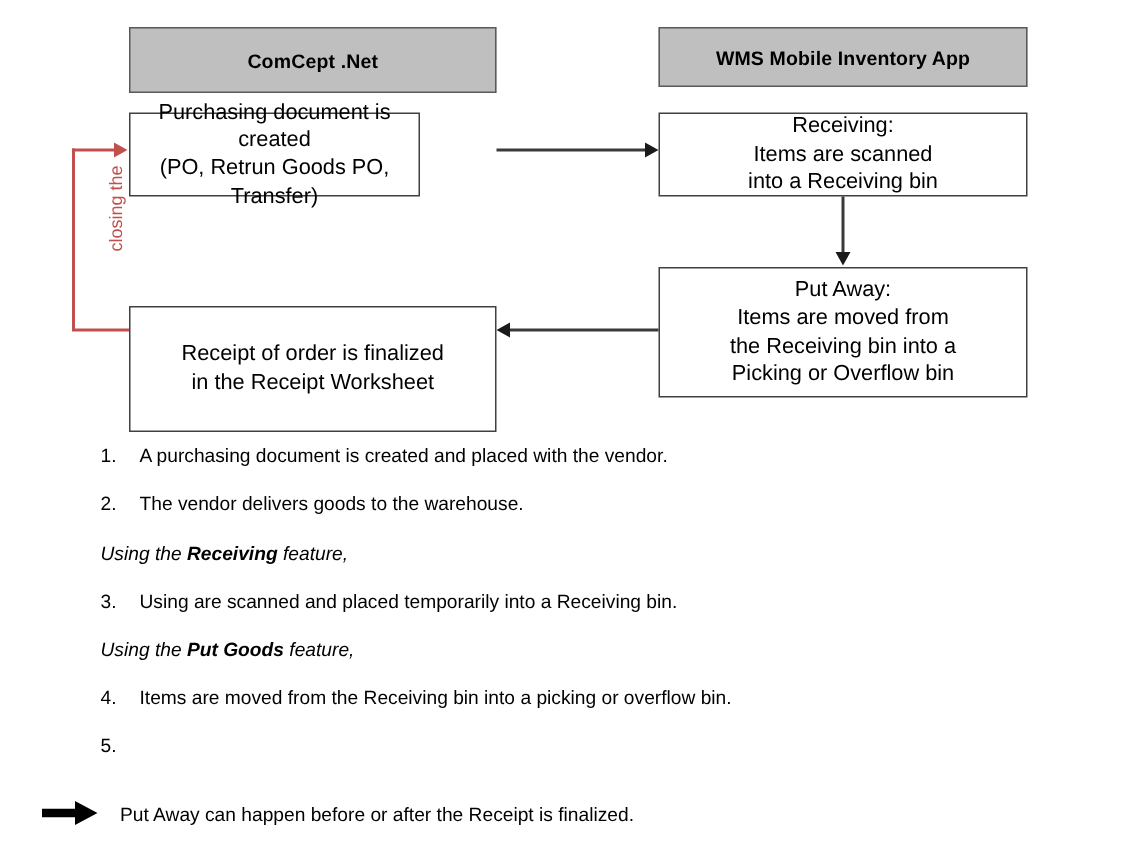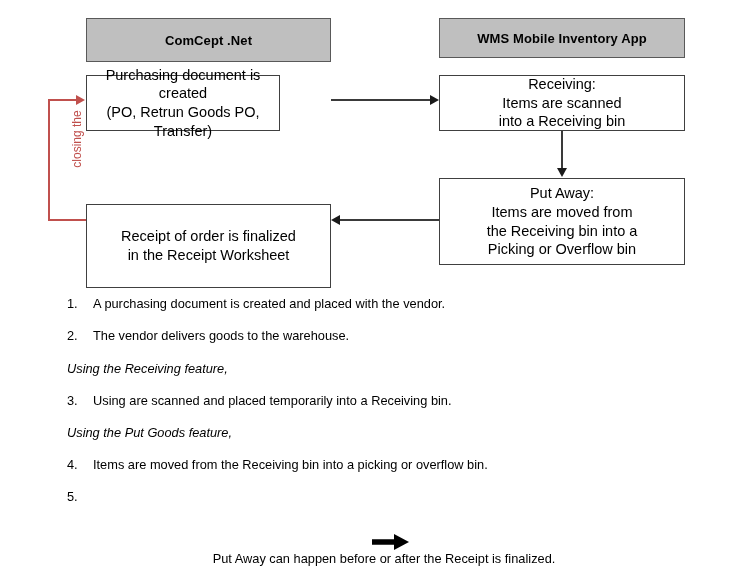--- a/index.html
+++ b/index.html
@@ -150,33 +150,32 @@
     text-align: left;
   }
   .step-text { flex: 1; }
   .section-row {
     margin-left: 67px;
     font-size: 12.8px;
     font-style: italic;
     margin-bottom: 17px;
     color: #000;
   }
-  .section-row b { font-weight: normal; font-style: italic; }
+  .section-row b { font-weight: bold; font-style: italic; }
   .step-text b { font-weight: bold; }
 
   
   #footnote {
     position: absolute;
     left: 0;
     top: 533px;
     width: 756px;
     display: flex;
     align-items: center;
     font-size: 12.8px;
-    flex-direction: column;
   }
   #footnote-arrow-icon {
     margin-left: 28px;
     width: 40px;
     flex: none;
     display: flex;
     align-items: center;
     color: #000;
   }
   #footnote-text { margin-left: 12px; }

